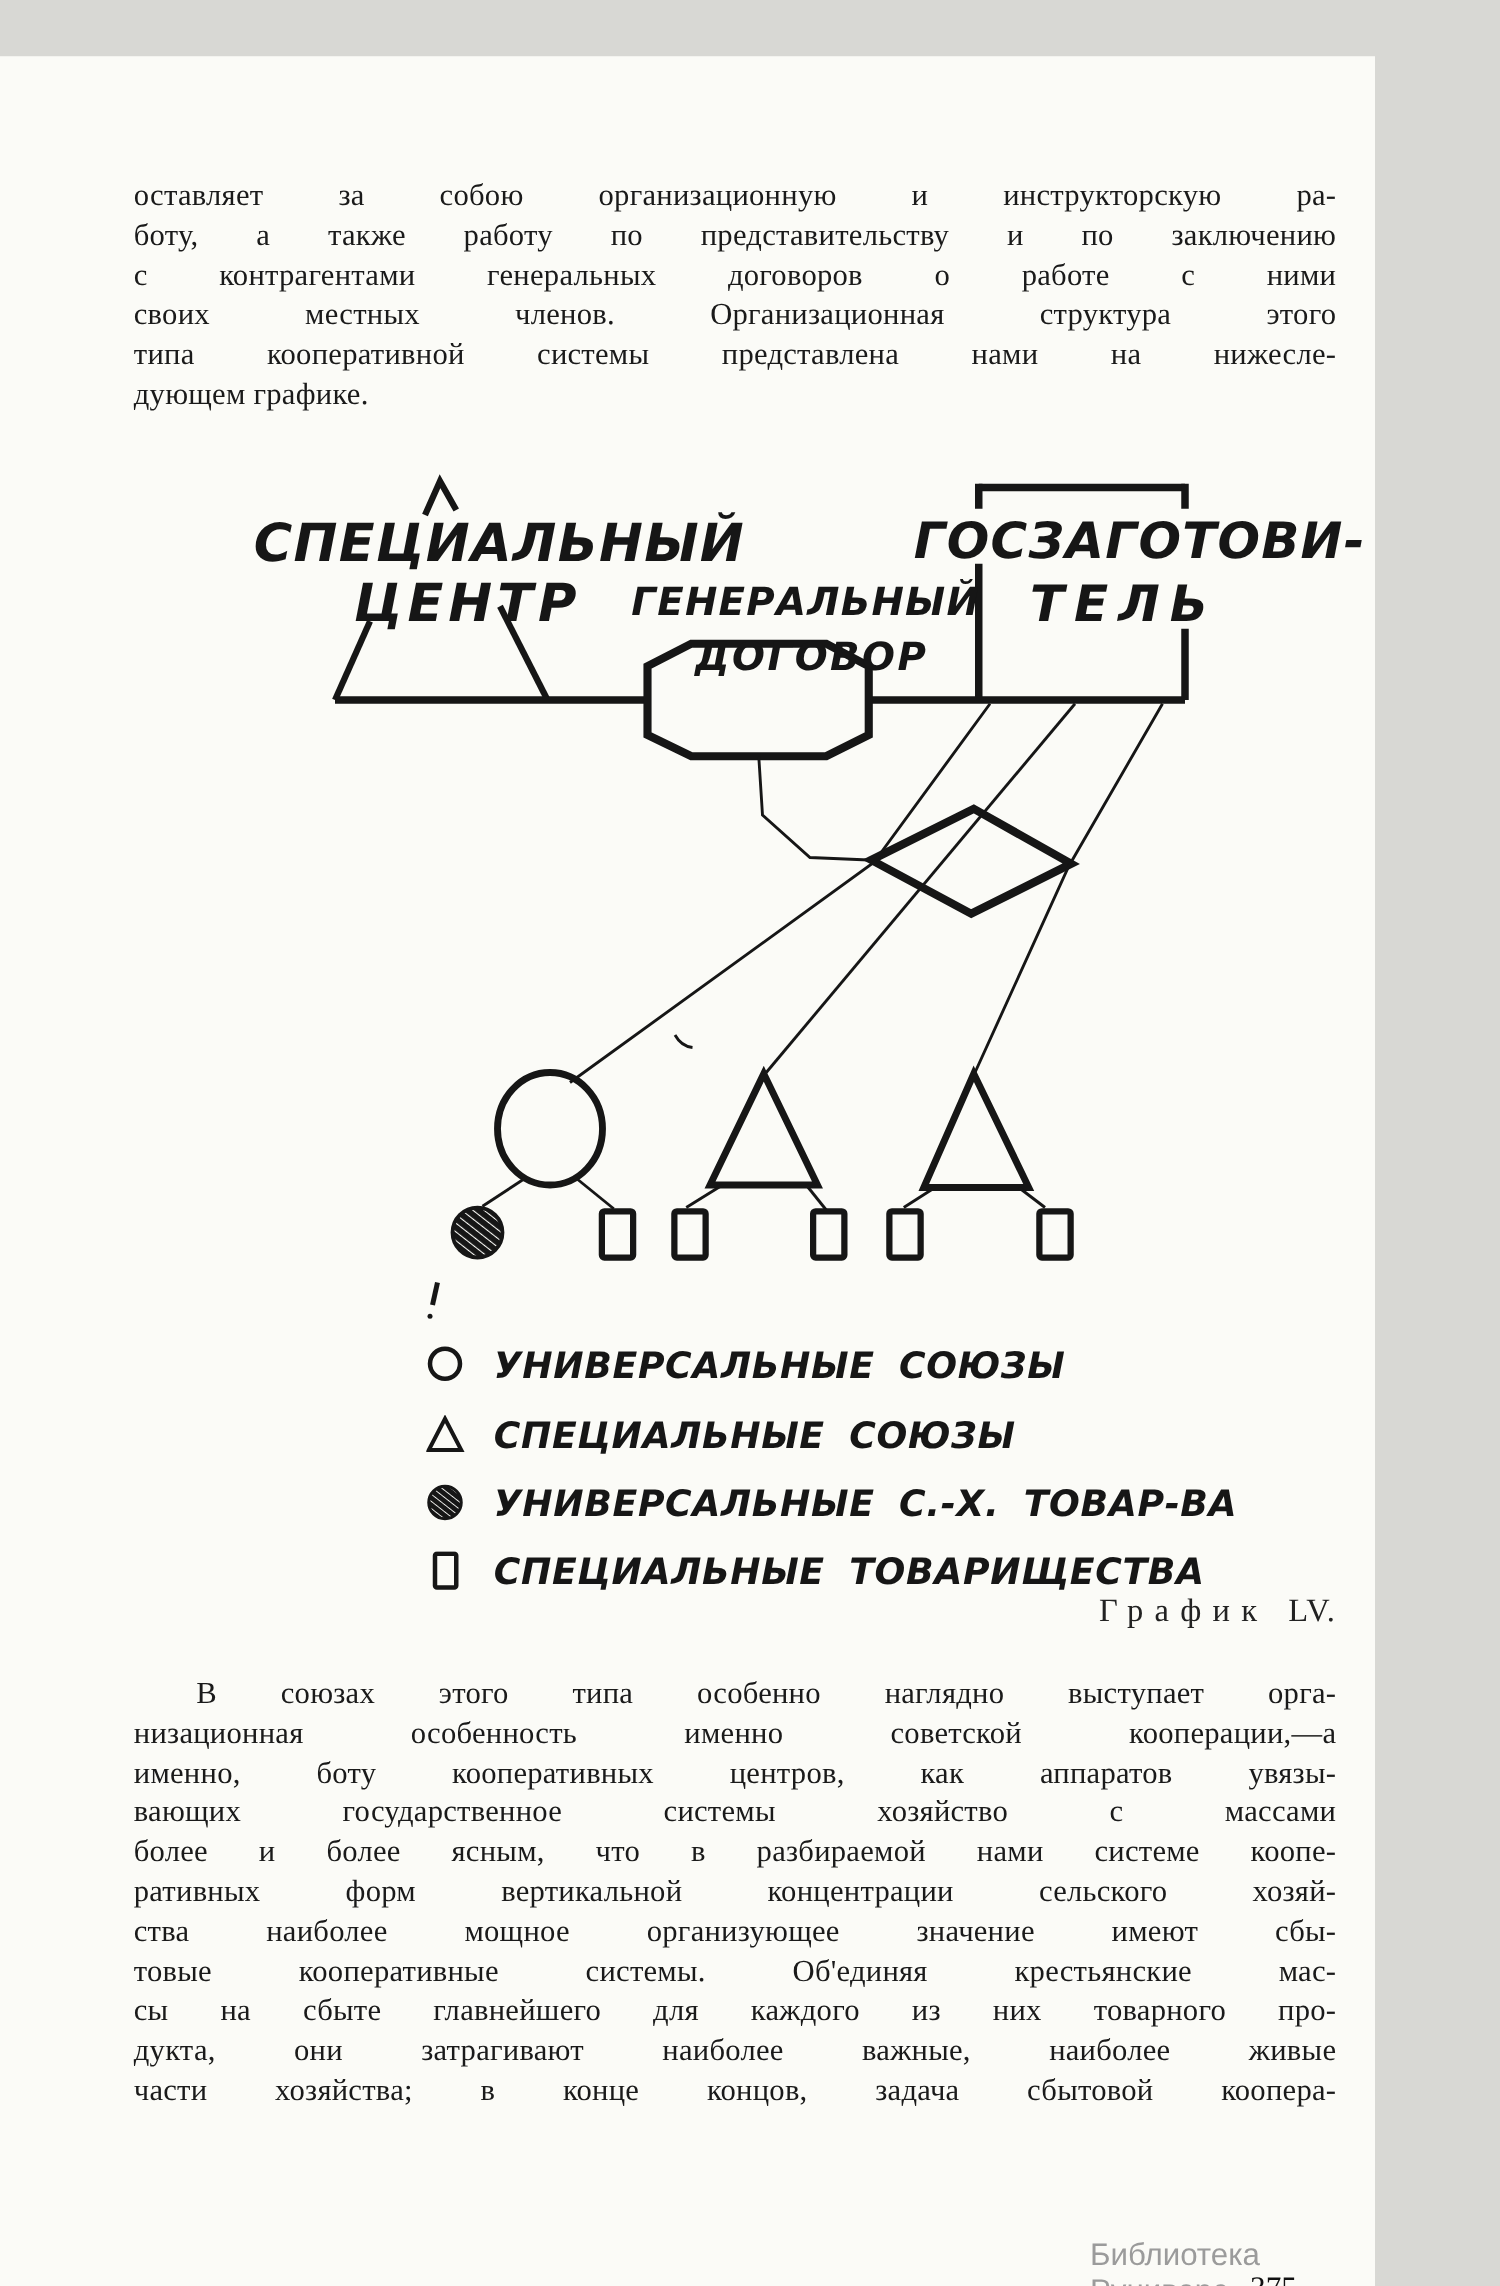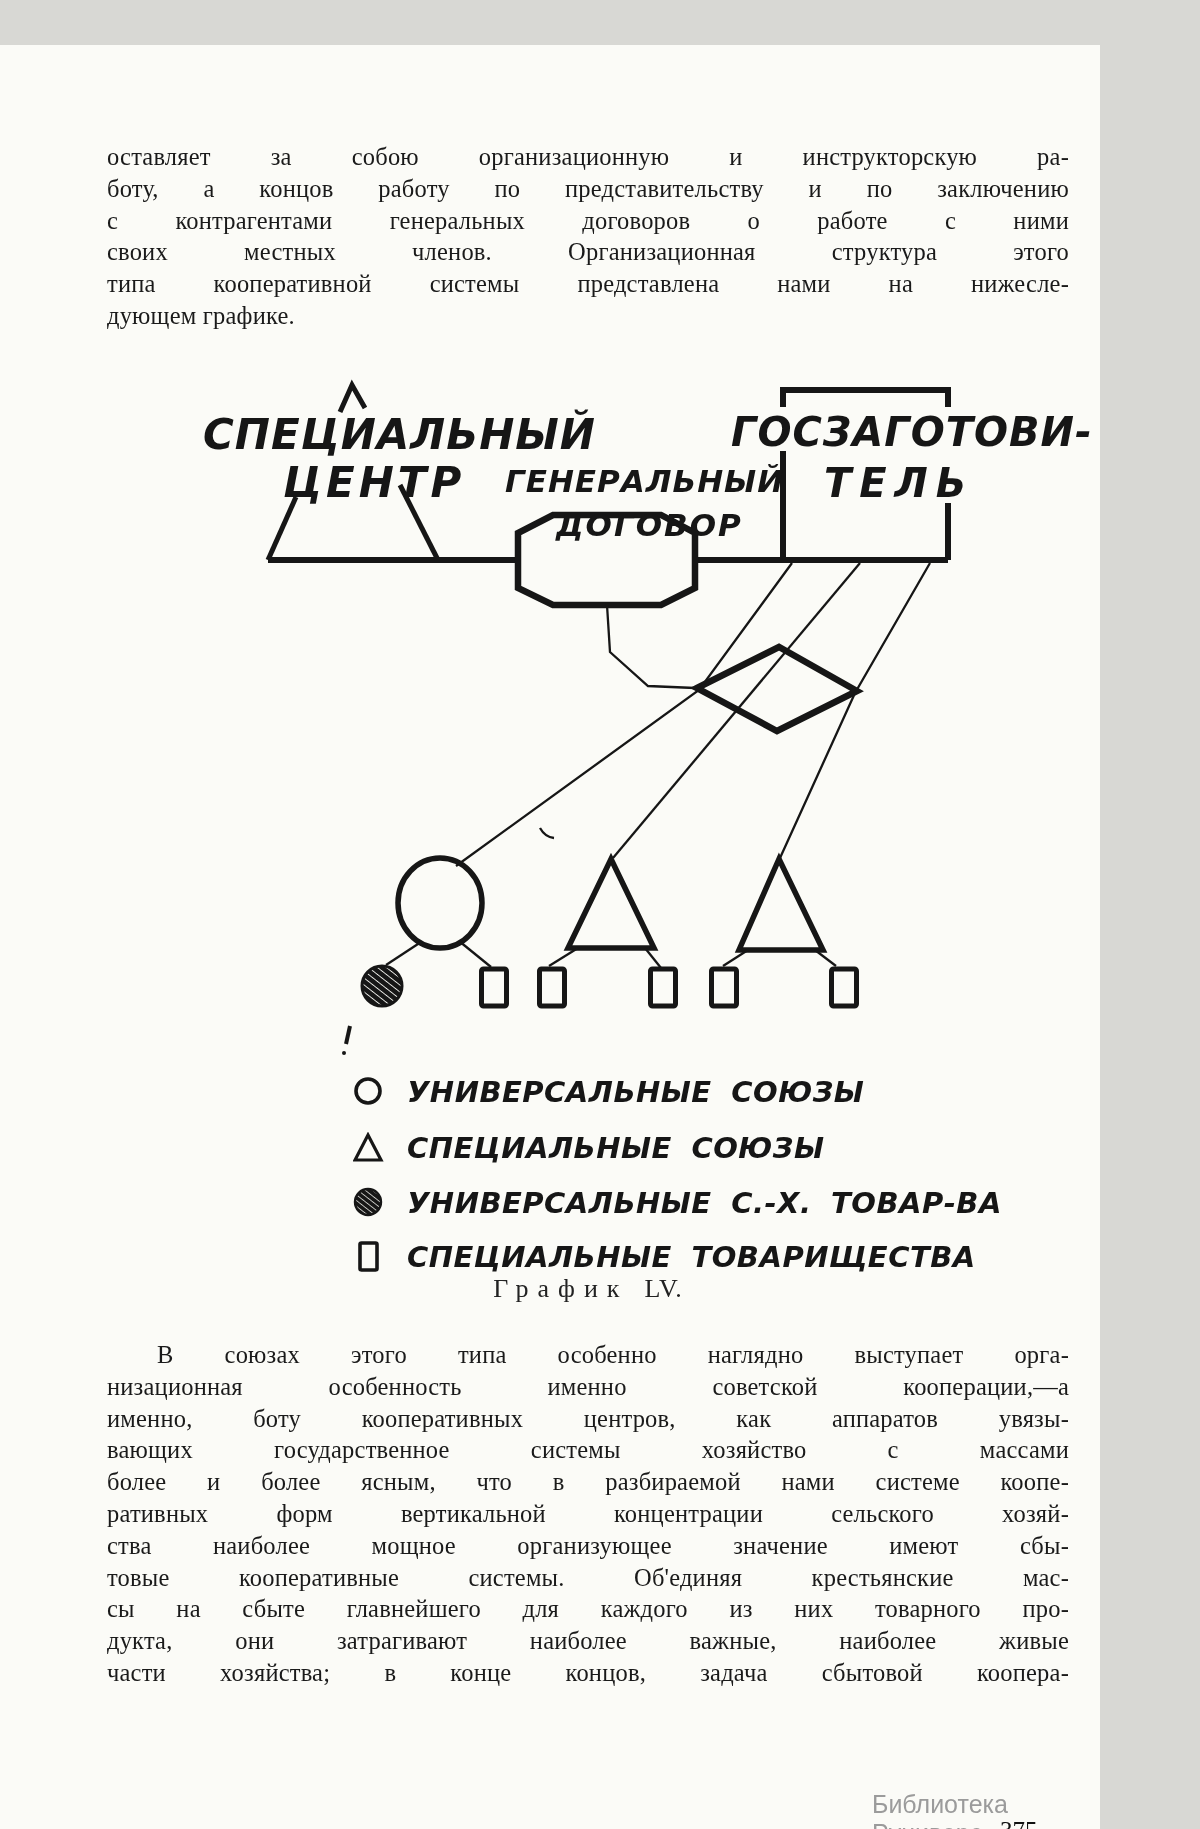--- a/index.html
+++ b/index.html
@@ -17,42 +17,42 @@
 
   .diagram-svg { position:absolute; left:0; top:0; width:1200px; height:1829px; }
   .dshape { stroke:#161616; fill:none; }
   .dthin { stroke:#161616; fill:none; stroke-width:2.3px; }
   .dlabel {
     font-family:"DejaVu Sans", sans-serif; font-style:italic; font-weight:bold;
     fill:#161616;
   }
 
   .legend { position:absolute; left:341px; top:1030px; width:640px; }
-  .legend-row { position:absolute; left:12px; height:34px; display:flex; align-items:center;justify-content:space-between; }
+  .legend-row { position:absolute; left:0; height:34px; display:flex; align-items:center;justify-content:space-between; }
   .legend-row .sym { width:32px; height:32px; flex:0 0 32px; margin-right:22px; }
   .legend-label {
     font-family:"DejaVu Sans", sans-serif; font-style:italic; font-weight:bold;
     font-size:29px; color:#161616; letter-spacing:0.5px; word-spacing:9px; white-space:nowrap;
   }
 
-  .caption { position:absolute; left:107px; top:1229px; width:962px; text-align:center; font-size:26px; color:#222; }
+  .caption { position:absolute; left:107px; top:1229px; width:962px; text-align:right; font-size:26px; color:#222; }
   .caption .word { letter-spacing:9px; }
   .caption .numeral { margin-left:16px; letter-spacing:1px; }
 
   .page-number { position:absolute; left:1000px; top:1772px; font-size:25px; font-weight:normal; color:#111; }
   .watermark { position:absolute; left:872px; top:1745px; font-size:25px; color:#9b9b9b; font-family:"Liberation Sans", sans-serif; }
 </style>
 </head>
 <body>
 
 <div class="page">
 
   <div class="para top-para">
     <div class="jline">оставляет за собою организационную и инструкторскую ра-</div>
-    <div class="jline">боту, а концов работу по представительству и по заключению</div>
+    <div class="jline">боту, а также работу по представительству и по заключению</div>
     <div class="jline">с контрагентами генеральных договоров о работе с ними</div>
     <div class="jline">своих местных членов. Организационная структура этого</div>
     <div class="jline">типа кооперативной системы представлена нами на нижесле-</div>
     <div class="lline">дующем графике.</div>
   </div>
 
   <svg class="diagram-svg" viewBox="0 0 1200 1829">
     <defs>
       <pattern id="hatch" width="5.5" height="5.5" patternUnits="userSpaceOnUse" patternTransform="rotate(-52)">
         <rect width="5.5" height="5.5" fill="#161616"></rect>

